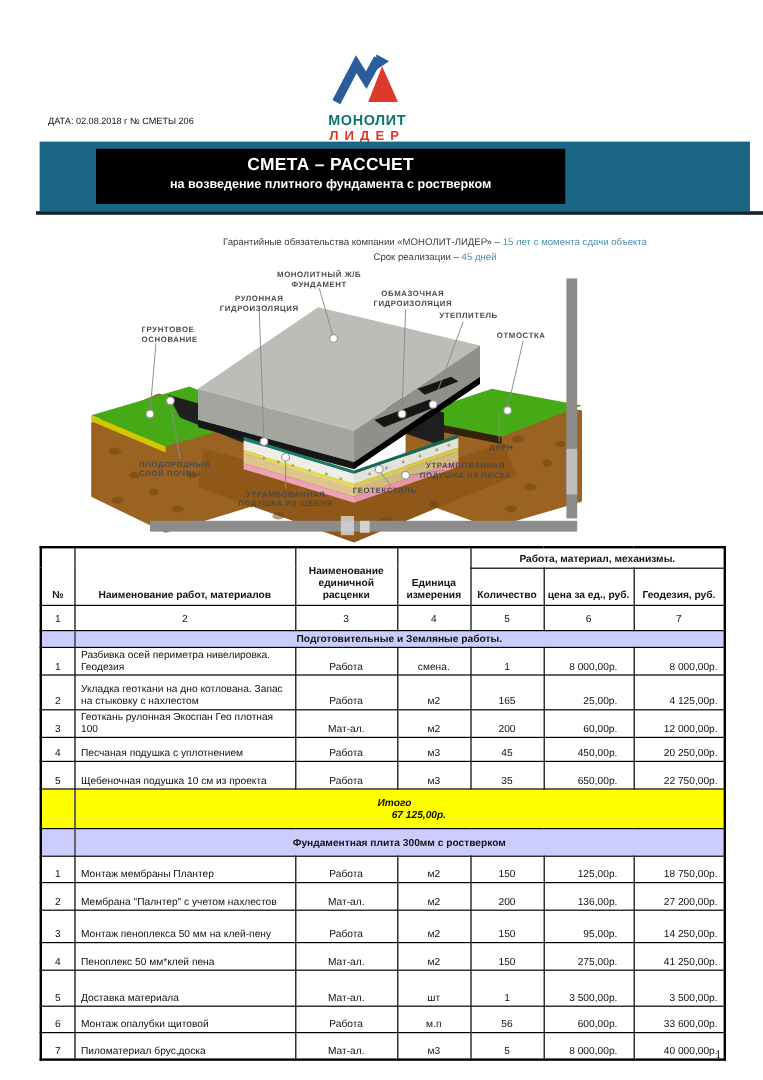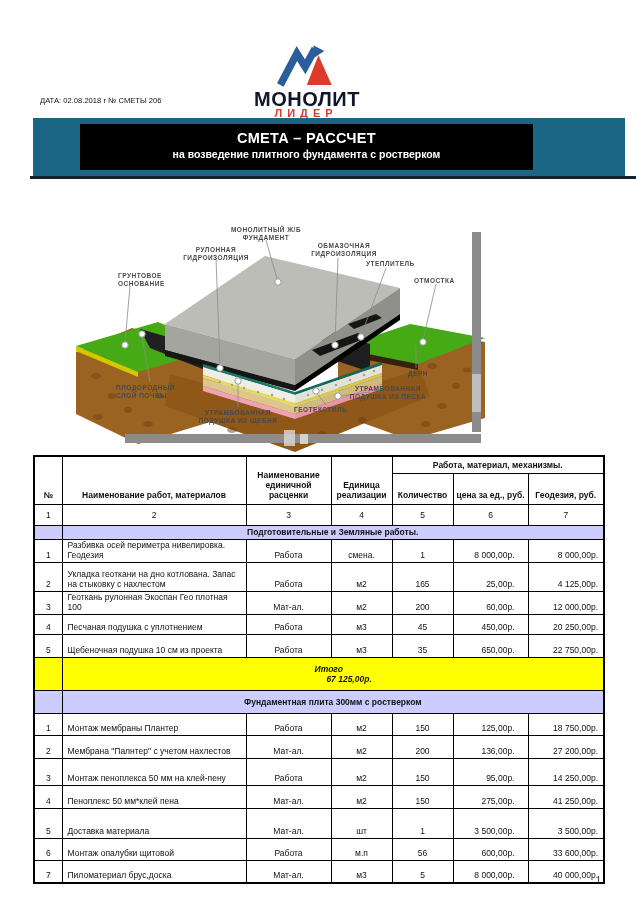--- a/index.html
+++ b/index.html
@@ -1,27 +1,27 @@
 <!DOCTYPE html>
 <html><head>
 <meta charset="utf-8">
 <style>
   html,body{margin:0;padding:0;background:#e8e8e8;}
   .page{position:relative;width:636px;height:900px;background:#ffffff;font-family:"Liberation Sans",sans-serif;overflow:hidden;margin:0 auto;}
   
   .logo{position:absolute;left:254px;top:44px;width:104px;text-align:center;}
-  .logo-top{font-size:20px;font-weight:bold;color:#0f172a;letter-spacing:.5px;line-height:14px;}
+  .logo-top{font-size:12px;font-weight:bold;color:#0f766e;letter-spacing:.5px;line-height:14px;}
   .logo-bottom{font-size:11px;font-weight:bold;color:#dd3a2a;letter-spacing:5px;line-height:12px;margin-top:1px;}
   .company{position:absolute;left:372px;top:54px;width:230px;font-size:8.3px;color:#222;line-height:11px;}
   .company .cname{font-weight:bold;font-size:8.6px;}
   .phones{display:flex;gap:16px;}
   .dateline{position:absolute;left:40px;top:96px;font-size:7.6px;font-weight:normal;color:#111;}
   
   .band{position:absolute;left:33px;top:118px;width:592px;height:58px;background:#1b6585;}
-  .band-box{position:absolute;left:47px;top:6px;width:453px;height:46px;background:#000;color:#fff;text-align:center;}
+  .band-box{position:absolute;left:47px;top:6px;width:391px;height:46px;background:#000;color:#fff;text-align:center;}
   .band-title{font-size:14.5px;font-weight:bold;margin-top:6px;letter-spacing:.3px;}
   .band-sub{font-size:10.5px;font-weight:bold;margin-top:2px;}
   .band-underline{position:absolute;left:30px;top:176px;width:606px;height:2.5px;background:#13242f;}
   
   .guarantee{position:absolute;left:90px;top:195px;width:545px;text-align:center;font-size:8px;color:#3a3a3a;line-height:13px;}
   .blue{color:#4e8fae;}
   
   .diagram{position:absolute;left:70px;top:224px;width:420px;height:232px;}
   .diagram svg{position:absolute;left:0;top:0;}
   .dlabel{position:absolute;font-size:6.5px;font-weight:bold;color:#4a4a4a;letter-spacing:.5px;line-height:1.3;white-space:pre-line;}
@@ -64,20 +64,24 @@
   <div class="dateline">ДАТА: 02.08.2018 г № СМЕТЫ  206</div>
 
   <div class="band">
     <div class="band-box">
       <div class="band-title">СМЕТА – РАССЧЕТ</div>
       <div class="band-sub">на возведение  плитного фундамента с ростверком</div>
     </div>
   </div>
   <div class="band-underline"></div>
 
+  <div class="guarantee">
+    <div><span>Гарантийные обязательства компании «МОНОЛИТ-ЛИДЕР» – </span><span class="blue">15 лет с момента сдачи объекта</span></div>
+    <div><span>Срок реализации – </span><span class="blue">45 дней</span></div>
+  </div>
 
   <div class="diagram">
     <svg width="420" height="232" viewBox="0 0 420 232">
 
       <g>
         <polygon points="6,128 62,104 150,128 150,195 68,220 6,190" fill="#9b6322"></polygon>
         <ellipse cx="26" cy="152" rx="5" ry="3" fill="#6e3f10" opacity=".5"></ellipse>
         <ellipse cx="42" cy="172" rx="4" ry="3" fill="#6e3f10" opacity=".5"></ellipse>
         <ellipse cx="28" cy="193" rx="5" ry="3" fill="#6e3f10" opacity=".45"></ellipse>
         <ellipse cx="58" cy="186" rx="4" ry="3" fill="#6e3f10" opacity=".5"></ellipse>
@@ -214,21 +218,21 @@
         <col style="width:61px">
         <col style="width:61px">
         <col style="width:75px">
         <col style="width:76px">
     </colgroup>
     <tbody>
         <tr style="height:17px">
       <th rowspan="2" class="bb">№</th>
       <th rowspan="2" class="bb">Наименование работ, материалов</th>
       <th rowspan="2" class="bb">Наименование единичной расценки</th>
-      <th rowspan="2" class="bb">Единица реализации</th>
+      <th rowspan="2" class="bb">Единица измерения</th>
       <th colspan="3" class="grp">Работа, материал, механизмы.</th>
     </tr>
     <tr style="height:31px">
       <th class="bb">Количество</th>
       <th class="bb">цена за ед., руб.</th>
       <th class="bb">Геодезия, руб.</th>
     </tr>
     <tr class="numrow">
       <td>1</td>
       <td>2</td>

